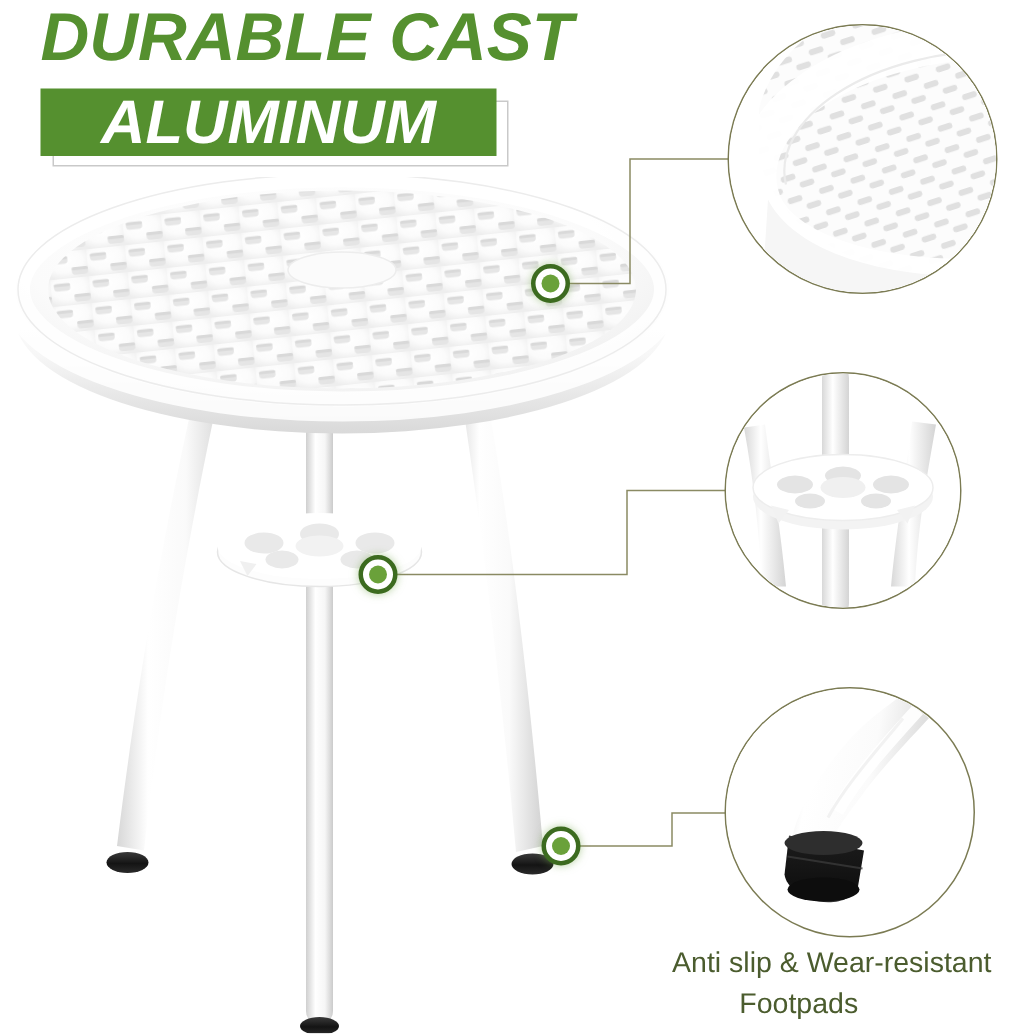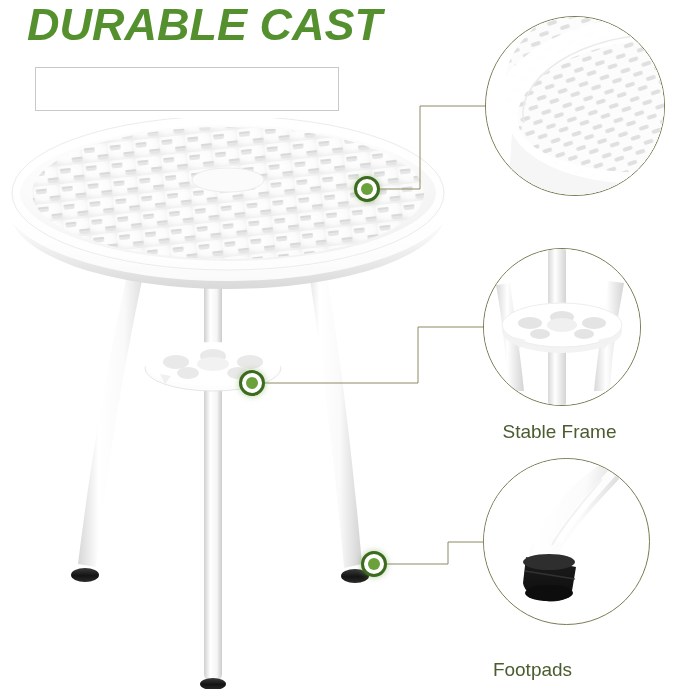--- a/index.html
+++ b/index.html
@@ -134,20 +134,23 @@
 </style>
 </head>
 <body>
 
 <div id="canvas">
 
   <div class="title-line1">DURABLE CAST</div>
 
   <div class="banner-shadow"></div>
 
+  <div class="banner">
+    <div class="title-line2">ALUMINUM</div>
+  </div>
 
   <div class="product-stage">
     <svg class="product-svg" viewBox="0 0 460 571" xmlns="http://www.w3.org/2000/svg">
       <defs>
         <radialGradient id="topGrad" cx="45%" cy="35%" r="70%">
           <stop offset="0%" stop-color="#ffffff"></stop>
           <stop offset="62%" stop-color="#fbfbfb"></stop>
           <stop offset="100%" stop-color="#ededed"></stop>
         </radialGradient>
         <linearGradient id="rimGrad" x1="0" y1="0" x2="0" y2="1">
@@ -310,21 +313,20 @@
           <ellipse cx="56" cy="85" rx="10" ry="5"></ellipse>
           <ellipse cx="100" cy="85" rx="10" ry="5"></ellipse>
         </g>
         <ellipse cx="78" cy="76" rx="15" ry="7" fill="#f0f0f0"></ellipse>
 
         <path d="M30 88 l5 12 7 -9 z" fill="#f2f2f2"></path>
         <path d="M126 88 l-5 12 -7 -9 z" fill="#f2f2f2"></path>
       </g>
     </svg>
   </div>
-  <div class="caption" style="left:440px; top:418px; width:239px;">Stable Frame</div>
 
   <div class="detail-circle" style="left:483px; top:458px; width:167px; height:167px;">
     <svg width="165" height="165" viewBox="0 0 165 165" xmlns="http://www.w3.org/2000/svg">
       <defs>
         <linearGradient id="d3leg" x1="0" y1="0" x2="1" y2="0.2">
           <stop offset="0%" stop-color="#dedede"></stop>
           <stop offset="22%" stop-color="#ffffff"></stop>
           <stop offset="58%" stop-color="#fbfbfb"></stop>
           <stop offset="100%" stop-color="#d0d0d0"></stop>
         </linearGradient>
@@ -349,15 +351,16 @@
 
         <g>
           <path d="M42 98 L92 108 L88 132 C 86 140, 74 144, 62 142 C 50 140, 40 132, 39 124 Z" fill="url(#d3pad)"></path>
           <ellipse cx="65" cy="103" rx="26" ry="8" fill="#2e2e2e"></ellipse>
           <ellipse cx="65" cy="134" rx="24" ry="8" fill="#0d0d0d"></ellipse>
           <path d="M41 112 L91 120" stroke="#3a3a3a" stroke-width="1.5" fill="none" opacity="0.8"></path>
         </g>
       </g>
     </svg>
   </div>
+  <div class="caption" style="left:430px; top:629px; width:249px;">Anti slip &amp; Wear-resistant</div>
   <div class="caption" style="left:408px; top:656px; width:249px;">Footpads</div>
 
 </div>
 
 </body></html>

